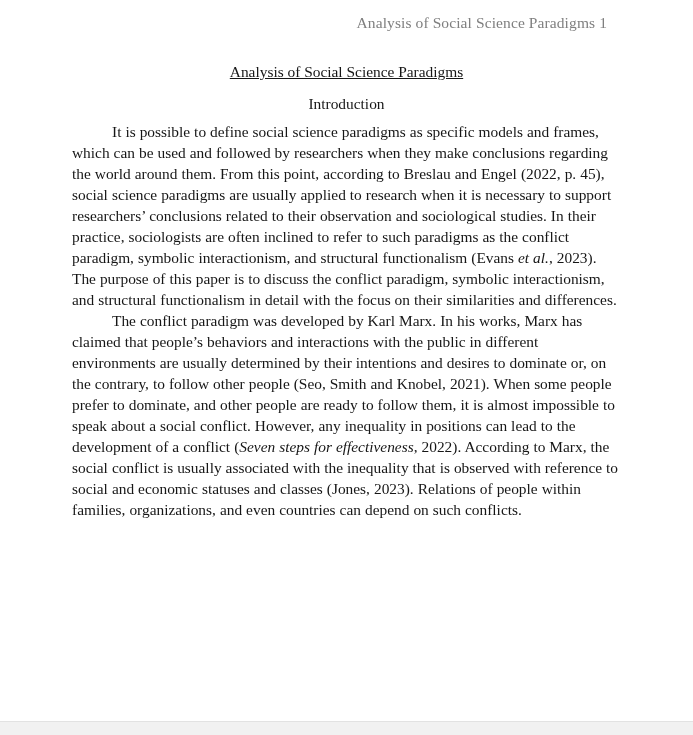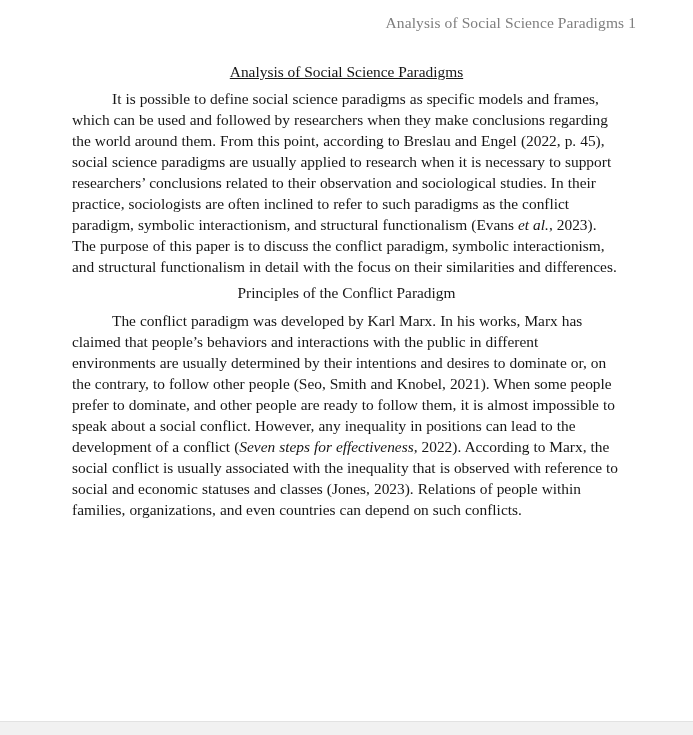--- a/index.html
+++ b/index.html
@@ -21,21 +21,21 @@
     width: 693px;
     height: 735px;
     background: #ffffff;
     box-sizing: border-box;
     overflow: hidden;
   }
 
   .running-head {
     position: absolute;
     top: 14px;
-    right: 57px;
+    right: 86px;
     font-size: 15.5px;
     line-height: 1.2;
     color: #7f7f7f;
     white-space: nowrap;
     letter-spacing: 0.1px;
   }
 
   .doc-body {
     position: absolute;
     left: 72px;
@@ -90,24 +90,24 @@
 <body>
 
 <div class="page">
 
   <div class="running-head">Analysis of Social Science Paradigms 1</div>
 
   <div class="doc-body">
 
     <h1 class="doc-title">Analysis of Social Science Paradigms</h1>
 
+    <h2 class="section-heading">Introduction</h2>
 
     <p class="body-paragraph"><span>It is possible to define social science paradigms as specific models and frames, which can be used and followed by researchers when they make conclusions regarding the world around them. From this point, according to Breslau and Engel (2022, p. 45), social science paradigms are usually applied to research when it is necessary to support researchers’ conclusions related to their observation and sociological studies. In their practice, sociologists are often inclined to refer to such paradigms as the conflict paradigm, symbolic interactionism, and structural functionalism (Evans </span><span class="it">et al.</span><span>, 2023). The purpose of this paper is to discuss the conflict paradigm, symbolic interactionism, and structural functionalism in detail with the focus on their similarities and differences.</span></p>
 
-    <h2 class="section-heading">Principles of the Conflict Paradigm</h2>
 
     <p class="body-paragraph"><span>The conflict paradigm was developed by Karl Marx. In his works, Marx has claimed that people’s behaviors and interactions with the public in different environments are usually determined by their intentions and desires to dominate or, on the contrary, to follow other people (Seo, Smith and Knobel, 2021). When some people prefer to dominate, and other people are ready to follow them, it is almost impossible to speak about a social conflict. However, any inequality in positions can lead to the development of a conflict (</span><span class="it">Seven steps for effectiveness</span><span>, 2022). According to Marx, the social conflict is usually associated with the inequality that is observed with reference to social and economic statuses and classes (Jones, 2023). Relations of people within families, organizations, and even countries can depend on such conflicts.</span></p>
 
   </div>
 
   <div class="page-bottom-edge"></div>
 
 </div>
 
 </body></html>

